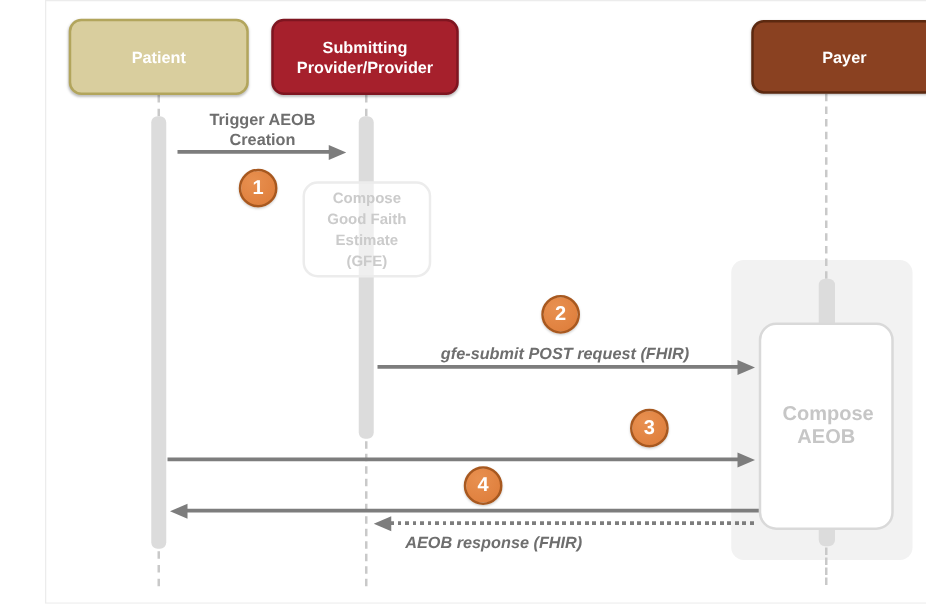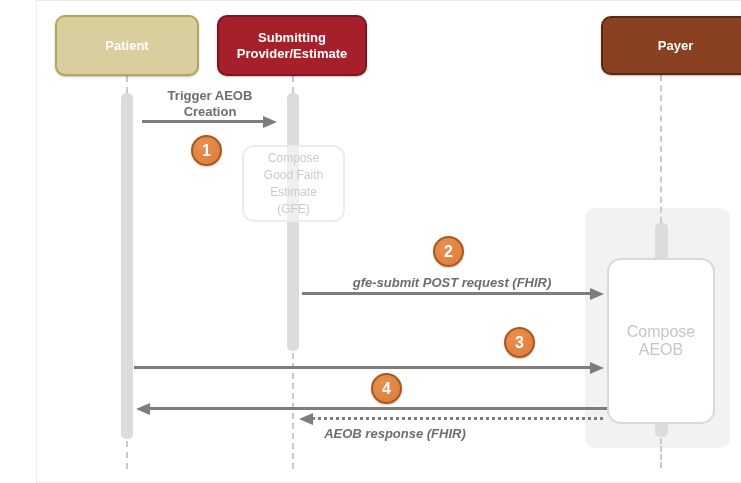--- a/index.html
+++ b/index.html
@@ -33,21 +33,21 @@
                   background:#f2f2f2;border-radius:10px;}
 
   
   .bar{position:absolute;background:var(--bar,#dcdcdc);border-radius:5px;}
   .bar-patient{left:84px;top:92px;width:12px;height:346px;}
   .bar-provider{left:250px;top:92px;width:12px;height:258px;}
   .bar-payer{left:618px;top:222px;width:13px;height:214px;}
 
   
   .process{position:absolute;box-sizing:border-box;display:flex;align-items:center;
-           justify-content:flex-start;text-align:center;font-weight:normal;}
+           justify-content:flex-start;text-align:center;font-weight:bold;}
   .process-gfe{left:205px;top:144px;width:103px;height:77px;border-radius:12px;
            border:2px solid #ececec;background:rgba(255,255,255,0.55);
            color:#cbcbcb;font-size:12px;line-height:17px;}
   .process-gfe .txt{display:block;width:76px;margin:0 auto;}
   .process-aeob{left:570px;top:257px;width:108px;height:166px;border-radius:14px;
            border:2px solid #d9d9d9;background:#fff;
            color:#c6c6c6;font-size:16px;line-height:18px;}
   .process-aeob .txt{display:block;width:70px;margin:0 auto;}
 
   
@@ -99,21 +99,21 @@
   <div class="lifeline ll-pay-b"></div>
 
   <div class="bar bar-patient"></div>
   <div class="bar bar-provider"></div>
   <div class="bar bar-payer"></div>
 
   <div class="actor actor-patient">
     <span>Patient</span>
   </div>
   <div class="actor actor-provider">
-    <span>Submitting Provider/Estimate</span>
+    <span>Submitting Provider/Provider</span>
   </div>
   <div class="actor actor-payer">
     <span>Payer</span>
   </div>
 
   <div class="process process-gfe">
     <span class="txt">Compose Good Faith Estimate (GFE)</span>
   </div>
   <div class="process process-aeob">
     <span class="txt">Compose AEOB</span>

